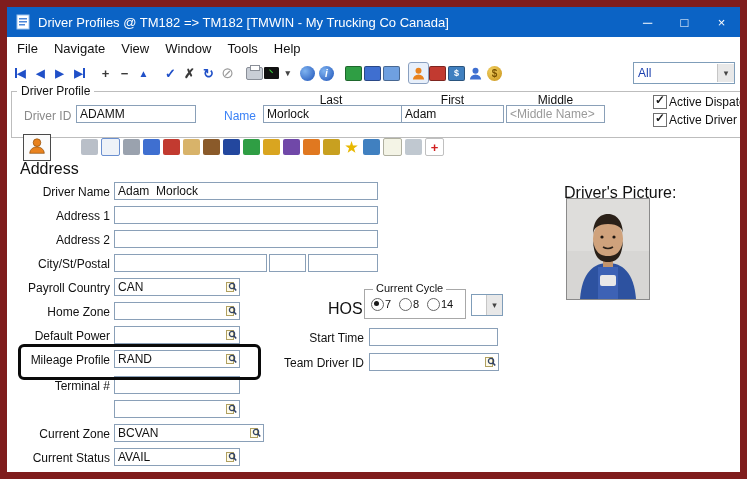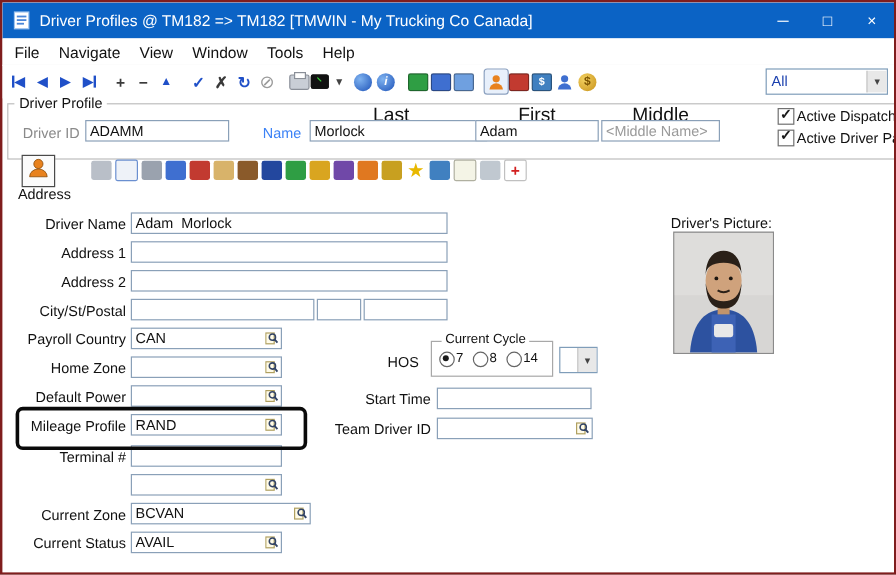--- a/index.html
+++ b/index.html
@@ -1,16 +1,16 @@
 <!DOCTYPE html>
 <html><head>
 <meta charset="utf-8">
 <style>
   html,body{margin:0;padding:0;background:#888;}
-  #win{position:relative;width:747px;height:479px;background:#fff;border:2px solid #7f1d1d;
+  #win{position:relative;width:747px;height:479px;background:#fff;border:7px solid #7f1d1d;
        box-sizing:border-box;font-family:"Liberation Sans",sans-serif;overflow:hidden;}
   
   .titlebar{position:absolute;top:0;left:0;right:0;height:30px;background:#0b63c5;display:flex;align-items:center;color:#fff;}
   .title-ico{margin:0 8px 0 9px;display:flex;}
   .title-text{font-size:13px;white-space:nowrap;}
   .win-controls{margin-left:auto;display:flex;height:100%;}
   .win-btn{width:37px;height:100%;display:flex;align-items:center;justify-content:center;font-size:13px;color:#fff;cursor:pointer;}
   
   .menubar{position:absolute;top:30px;left:0;right:0;height:22px;background:#fff;display:flex;align-items:center;font-size:13px;padding-left:2px;border-bottom:1px solid #f0f0f0;}
   .menu-item{padding:2px 8px;cursor:pointer;color:#111;}
@@ -40,21 +40,21 @@
   .hl{outline:1px solid #8aa0c0;background:#e8f0fb;border-radius:2px;}
   .combo{margin-left:auto;width:100px;height:20px;border:1px solid #7f9db9;display:flex;align-items:center;background:#fff;cursor:pointer;flex:none;}
   .combo-text{flex:1;padding:0 4px;font-size:12px;color:#1a3fae;}
   .combo-arrow{width:16px;height:18px;background:#e8e8e8;border-left:1px solid #c6c6c6;display:flex;align-items:center;justify-content:center;}
   .combo-arrow::after{content:"▾";font-size:9px;color:#444;}
   
   .gbox{position:absolute;left:4px;top:84px;width:739px;height:45px;border:1px solid #bdbdbd;}
   .legend{position:absolute;top:-8px;left:5px;background:#fff;padding:0 4px;font-size:12px;color:#111;}
   .glabel{position:absolute;font-size:12px;color:#3b82f6;white-space:nowrap;}
   .graylbl{color:#8a8a8a;}
-  .hdr{position:absolute;font-size:16px;color:#111;text-align:center;}
+  .hdr{position:absolute;font-size:12px;color:#111;text-align:center;}
   .ftext{position:absolute;height:18px;border:1px solid #8aa0b8;font-family:"Liberation Sans",sans-serif;font-size:12px;padding:0 3px;box-sizing:border-box;background:#fff;color:#111;}
   .ftext::placeholder{color:#9a9a9a;}
   .cb{position:absolute;width:12px;height:12px;border:1px solid #707070;background:#fff;cursor:pointer;}
   .cb.checked::after{content:"✓";position:absolute;top:-3px;left:1px;font-size:12px;font-weight:bold;color:#1a1a1a;}
   .cblabel{position:absolute;font-size:12px;color:#111;white-space:nowrap;}
   
   .activetab{position:absolute;left:16px;top:127px;width:26px;height:25px;border:1px solid #4a4a4a;background:#fbfbfb;display:flex;align-items:center;justify-content:center;cursor:pointer;}
   .tabstrip{position:absolute;left:74px;top:131px;display:flex;gap:3px;align-items:center;}
   .tabico{width:17px;height:16px;display:flex;align-items:center;justify-content:center;border-radius:2px;font-size:11px;font-weight:bold;color:#fff;cursor:pointer;flex:none;}
   .tc-printer{background:#b9bfc8;}
@@ -70,21 +70,21 @@
   .tc-badge{background:#7048a8;}
   .tc-team{background:#e07820;}
   .tc-keys{background:#c8a020;}
   .tc-star{background:transparent;color:#e8b800;font-size:14px;}
   .tc-chart{background:#4080c0;}
   .tc-notepad{background:#f4f4e6;border:1px solid #b0b0a0;}
   .tc-clipboard{background:#c0c8d0;}
   .tc-medical{background:#fff;border:1px solid #c0c0c0;color:#d22020;font-size:13px;}
   
   .flabel{position:absolute;left:0;width:103px;text-align:right;font-size:12px;color:#111;white-space:nowrap;}
-  .albl{position:absolute;font-size:12px;color:#111;white-space:nowrap;}
+  .albl{position:absolute;font-size:16px;color:#111;white-space:nowrap;}
   .rlabel{position:absolute;width:110px;text-align:right;font-size:12px;color:#111;white-space:nowrap;}
   .lookup{position:absolute;height:18px;}
   .lookup .ftext{left:0;top:0;width:100%;padding-right:17px;}
   .lkbtn{position:absolute;right:2px;top:2px;width:13px;height:14px;display:flex;align-items:center;justify-content:center;background:#fff;cursor:pointer;}
   .cycle{position:absolute;left:357px;top:282px;width:100px;height:28px;border:1px solid #a8a8a8;}
   .cyclegend{position:absolute;top:-8px;left:8px;background:#fff;padding:0 3px;font-size:11px;color:#111;white-space:nowrap;}
   .rad{position:absolute;width:11px;height:11px;border:1px solid #666;border-radius:50%;background:#fff;cursor:pointer;}
   .rad.sel::after{content:"";position:absolute;left:2px;top:2px;width:5px;height:5px;background:#1a1a1a;border-radius:50%;}
   .radlbl{position:absolute;font-size:11px;color:#111;}
   .minicombo{position:absolute;height:20px;border:1px solid #7f9db9;background:#fff;display:flex;cursor:pointer;}

